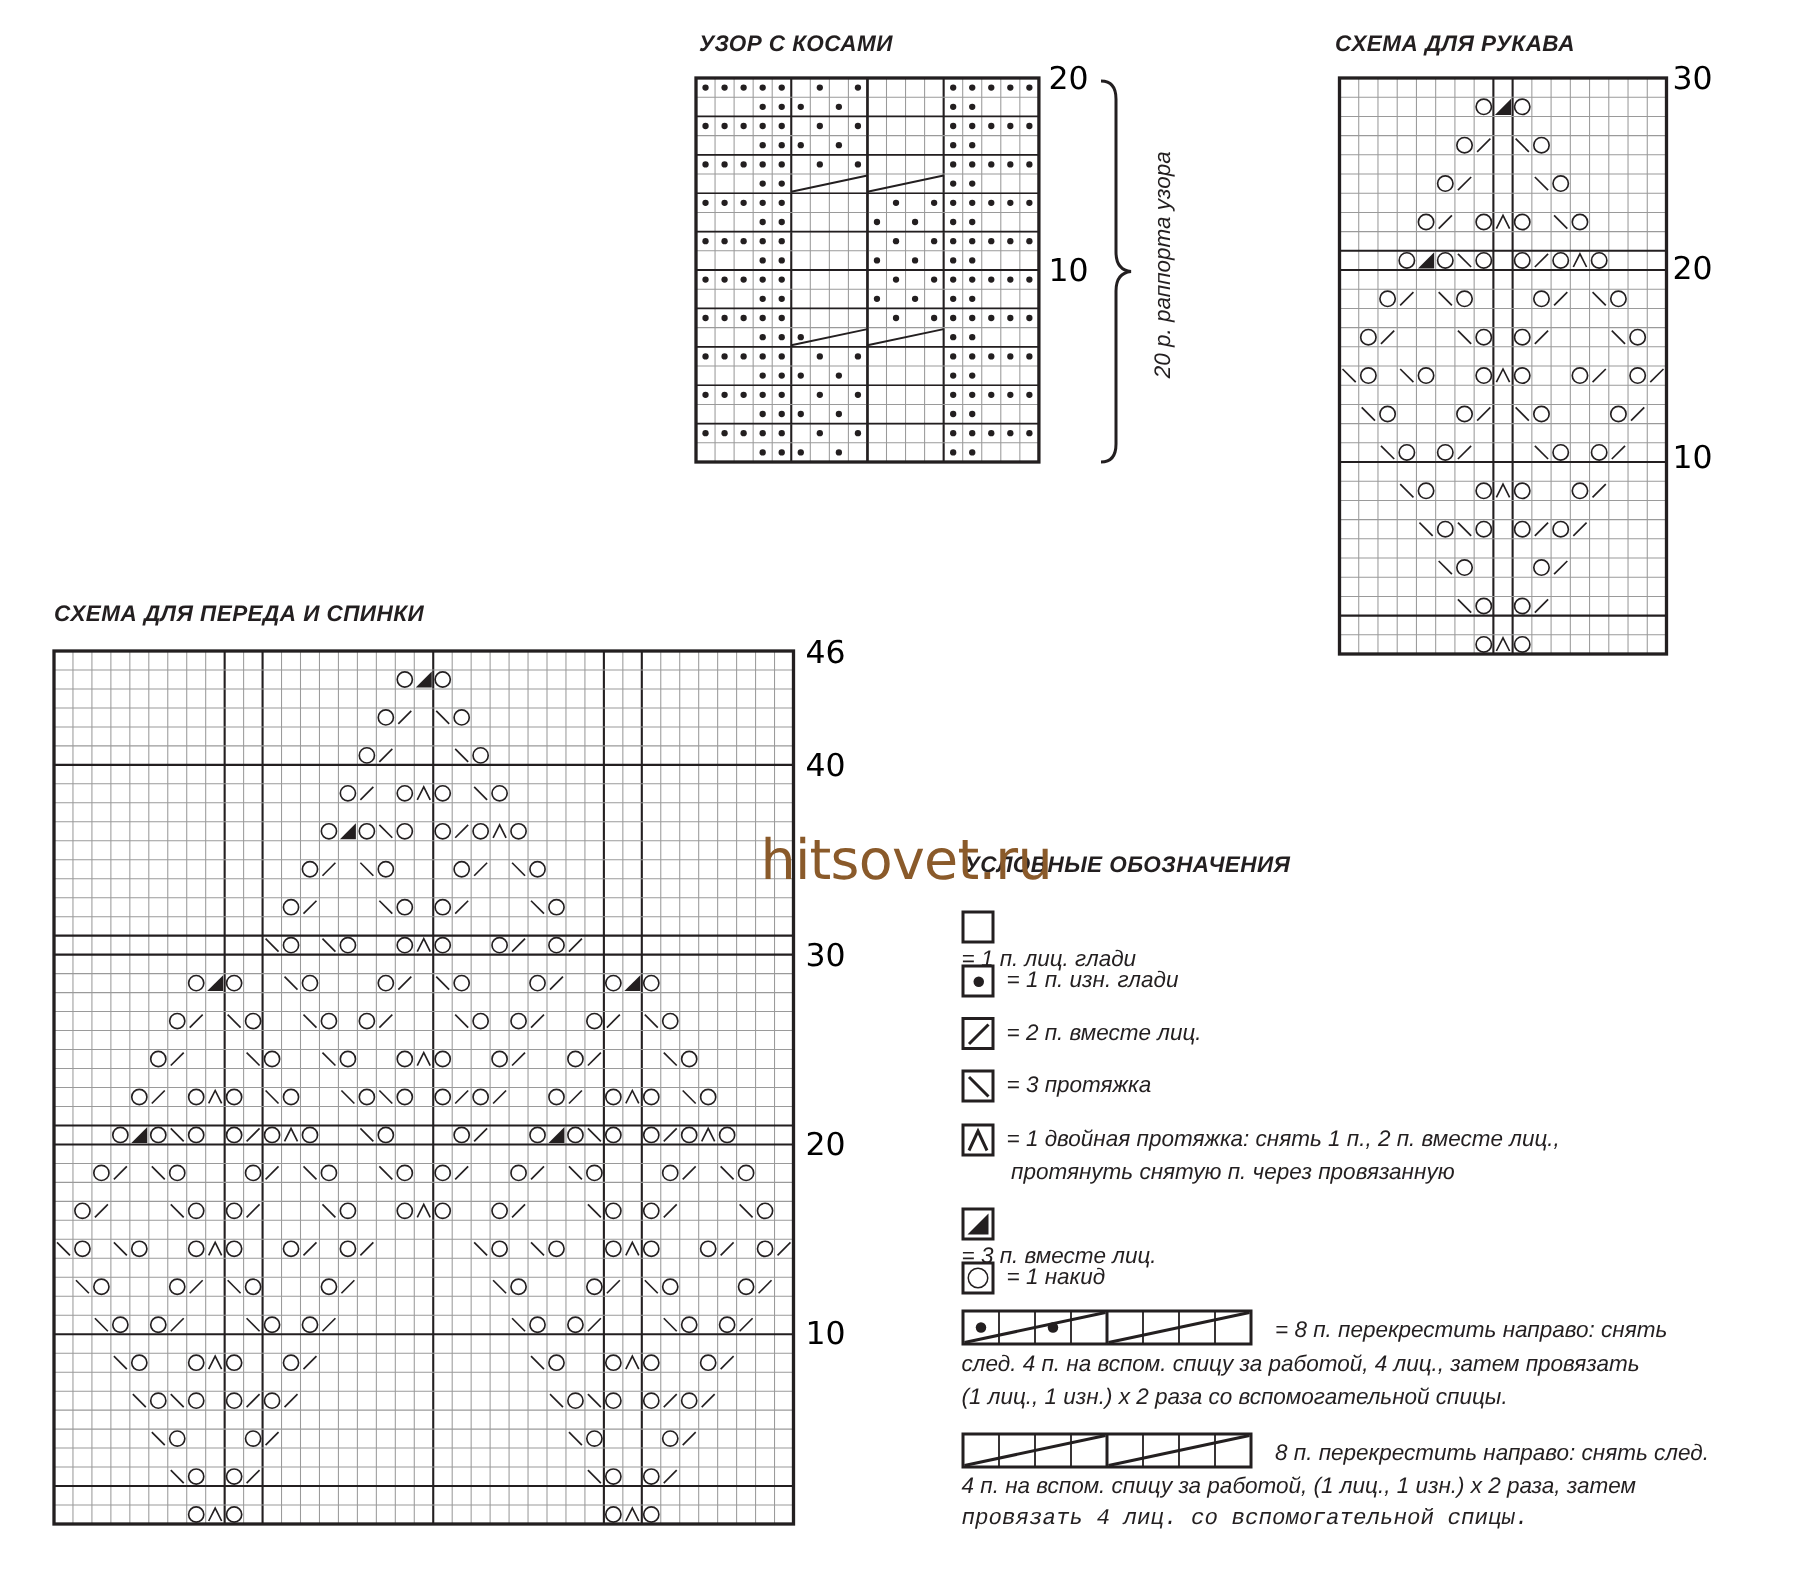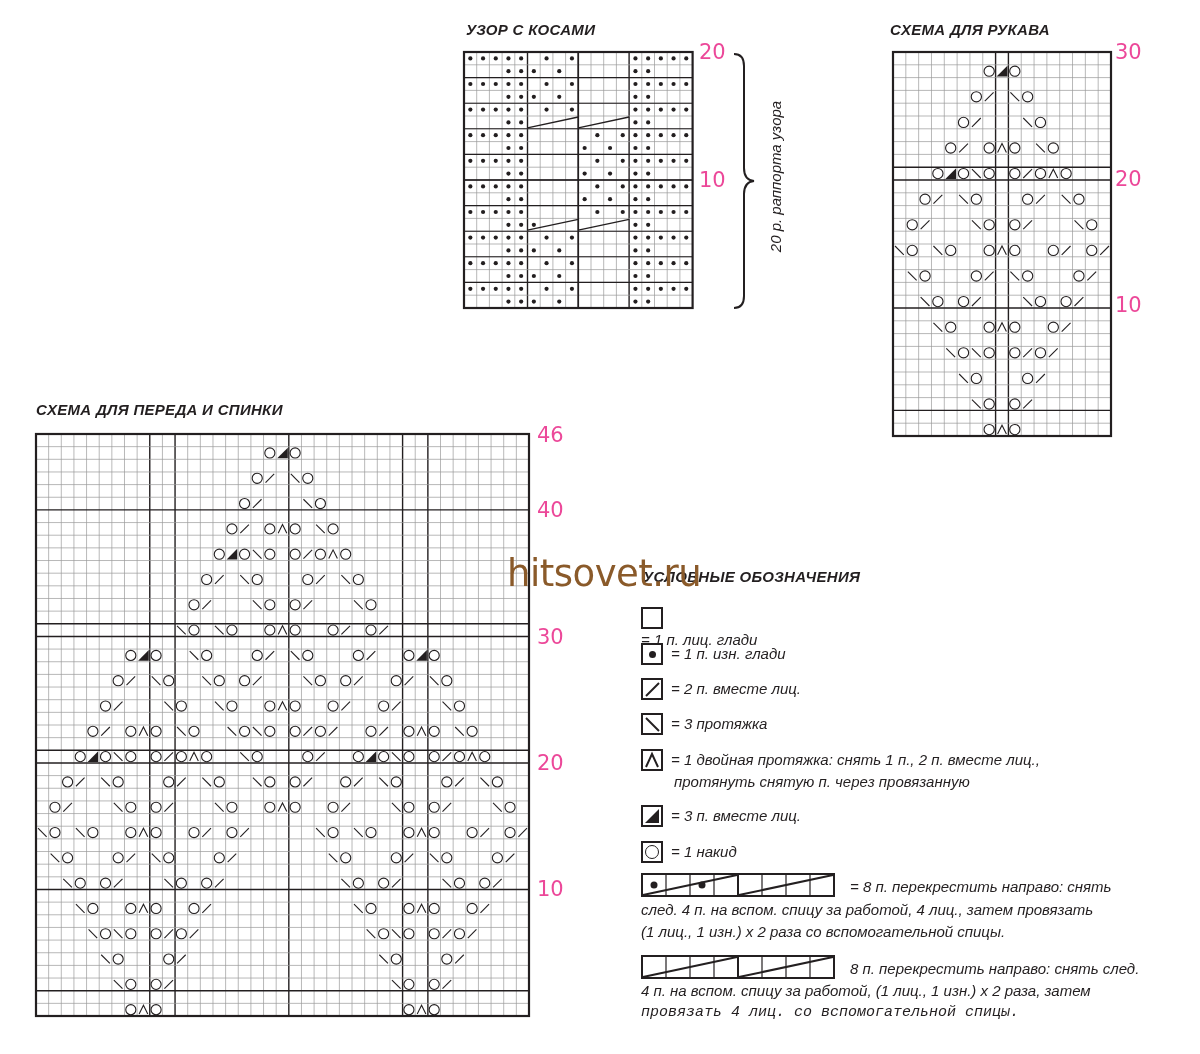--- a/index.html
+++ b/index.html
@@ -1,18 +1,18 @@
 <!DOCTYPE html>
 <html><head>
 <meta charset="utf-8">
 <style>
   html,body{margin:0;padding:0;background:#ffffff;}
   body{width:1200px;height:1054px;position:relative;overflow:hidden;font-family:"Liberation Sans",sans-serif;color:#231f20;}
   .title{position:absolute;font-weight:bold;font-style:italic;font-size:15px;letter-spacing:0.3px;white-space:nowrap;}
-  .rownum{position:absolute;font-size:21px;color:#ec4899;font-family:"DejaVu Sans",sans-serif;text-align:center;}
+  .rownum{position:absolute;font-size:21px;color:#000000;font-family:"DejaVu Sans",sans-serif;text-align:center;}
   svg{position:absolute;overflow:visible;}
   .legend-row{position:absolute;left:641px;display:flex;align-items:flex-start;}
   .legend-icon{width:22px;height:22px;border:2px solid #231f20;box-sizing:border-box;position:relative;margin-right:8px;flex:none;}
   .legend-text{font-style:italic;font-size:15px;line-height:22px;}
   .legend-text2{position:absolute;font-style:italic;font-size:15px;line-height:22px;white-space:nowrap;}
   .watermark{position:absolute;left:507px;top:552px;font-family:"DejaVu Sans",sans-serif;font-size:37px;color:#8a5a2a;letter-spacing:-0.5px;}
   .brace-label{position:absolute;left:700px;top:170px;transform:rotate(-90deg);transform-origin:center;font-style:italic;font-size:15px;white-space:nowrap;}
 </style>
 </head>
 <body>
@@ -830,21 +830,21 @@
 </div>
 <div class="legend-row" style="top:749px;">
   <div class="legend-icon">
       <svg width="18" height="18" style="left:0;top:0">
         <polyline points="3,16 9,3 15,16" fill="none" stroke="#231f20" stroke-width="2"></polyline>
       </svg>
     </div>
   <span class="legend-text">= 1 двойная протяжка: снять 1 п., 2 п. вместе лиц.,</span>
 </div>
 <div class="legend-text2" style="left:674px;top:771px;">протянуть снятую п. через провязанную</div>
-<div class="legend-row" style="top:805px;">
+<div class="legend-row" style="top:805px;flex-direction:column;">
   <div class="legend-icon">
       <svg width="18" height="18" style="left:0;top:0">
         <polygon points="2,16 16,2 16,16" fill="#231f20"></polygon>
       </svg>
     </div>
   <span class="legend-text">= 3 п. вместе лиц.</span>
 </div>
 <div class="legend-row" style="top:841px;">
   <div class="legend-icon">
       <span style="position:absolute;left:2px;top:2px;width:12px;height:12px;border:1.5px solid #231f20;border-radius:50%;"></span>

